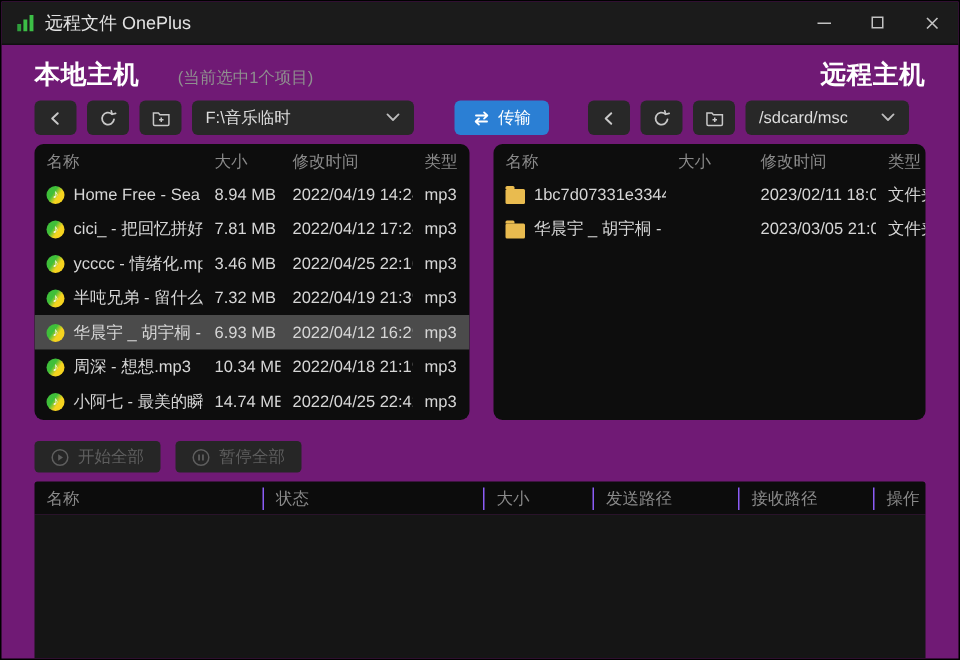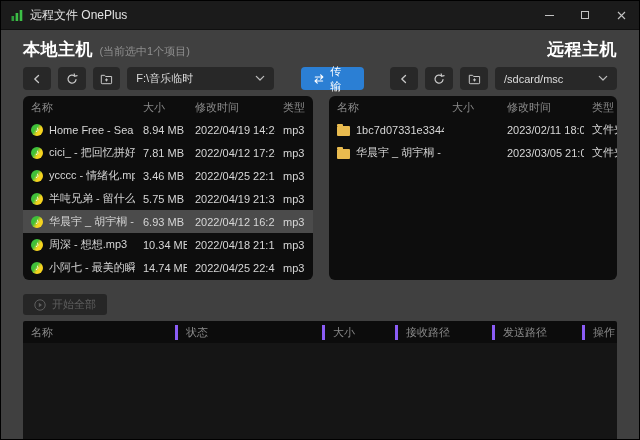--- a/index.html
+++ b/index.html
@@ -1,38 +1,38 @@
 <!DOCTYPE html>
 <html><head>
 <meta charset="utf-8">
 <style>
   html,body{margin:0;padding:0;background:#000;}
   .window{
-    position:relative;width:640px;height:440px;background:#404040;
+    position:relative;width:640px;height:440px;background:#701a75;
     font-family:"Liberation Sans","DejaVu Sans",sans-serif;overflow:hidden;
     box-sizing:border-box;border:1px solid #000;
   }
   
   .titlebar{height:28px;background:#1b1b1b;display:flex;align-items:center;padding-left:10px;border-bottom:1px solid #101010;}
   .titlebar .title{font-size:12px;color:#e2e2e2;margin-left:7px;}
   .win-controls{margin-left:auto;display:flex;height:28px;}
   .win-btn{width:36px;height:28px;display:flex;align-items:center;justify-content:center;cursor:default;}
   .min-glyph{width:9px;height:1px;background:#c2c2c2;}
   .max-glyph{width:8px;height:8px;border:1px solid #c2c2c2;box-sizing:border-box;}
   
   .section-row{display:flex;justify-content:space-between;align-items:baseline;margin:8px 22px 0;height:22px;}
   .host-title{font-size:17px;font-weight:bold;color:#ffffff;letter-spacing:.5px;}
-  .sel-note{font-size:11px;color:#8f8f8f;margin-left:2px;}
+  .sel-note{font-size:11px;color:#8f8f8f;margin-left:21px;}
   
   .toolbar-row{display:flex;margin:7px 22px 0;align-items:center;}
   .tool-btn{width:28px;height:23px;background:#282828;border-radius:4px;display:flex;align-items:center;justify-content:center;margin-right:7px;}
   .path-select{height:23px;background:#282828;border-radius:4px;display:flex;align-items:center;justify-content:space-between;padding:0 9px;box-sizing:border-box;}
   .path-select .pth{font-size:11px;color:#dddddd;white-space:nowrap;overflow:hidden;}
   .left-select{width:148px;}
-  .right-select{width:122px;}
+  .right-select{width:109px;}
   .transfer-btn{height:23px;margin-left:27px;background:#2b7fd4;border-radius:4px;color:#fff;font-size:11px;display:flex;align-items:center;gap:5px;padding:0 12px;}
   .right-tools{margin-left:26px;display:flex;align-items:center;}
   
   .panels{display:flex;justify-content:space-between;margin:6px 22px 0;}
   .panel{background:#0d0d0d;border-radius:6px;height:184px;overflow:hidden;}
   .panel.left{width:290px;}
   .panel.right{width:288px;}
   .fgrid-l{display:grid;grid-template-columns:112px 52px 88px 38px;}
   .fgrid-r{display:grid;grid-template-columns:115px 55px 85px 33px;}
   .fhead{height:22px;align-items:center;color:#8a8a8a;font-size:11px;}
@@ -46,21 +46,21 @@
     display:flex;align-items:center;justify-content:center;}
   .music-icon::after{content:"♪";font-size:8px;color:#fff;line-height:1;}
   .folder-icon{flex:0 0 auto;position:relative;width:13px;height:10px;background:#e9bb4f;border-radius:1px;margin-top:2px;}
   .folder-icon::before{content:"";position:absolute;top:-2px;left:0;width:6px;height:2px;background:#e9bb4f;border-radius:1px 1px 0 0;}
   
   .queue-controls{display:flex;gap:10px;margin:14px 22px 0;}
   .ctrl-btn{height:21px;background:#262626;border-radius:3px;color:#5e5e5e;font-size:11px;display:flex;align-items:center;gap:6px;padding:0 11px;}
   .queue-table{margin:6px 22px 0;}
   .qgrid{display:grid;grid-template-columns:152px 147px 73px 97px 90px 1fr;}
   .qhead{height:22px;background:#0c0c0c;align-items:center;color:#8a8a8a;font-size:11px;border-radius:2px 2px 0 0;}
-  .qhead .cell{padding-left:8px;border-left:3px solid #8b5cf6;white-space:nowrap;overflow:hidden;}
+  .qhead .cell{padding-left:8px;border-left:1px solid #8b5cf6;white-space:nowrap;overflow:hidden;}
   .qhead .cell:first-child{border-left:none;}
   .qbody{height:96px;background:#151515;}
   svg{display:block;}
 </style>
 </head>
 <body>
 
 <div class="window">
 
   <div class="titlebar">
@@ -189,21 +189,21 @@
           </div>
         <div class="cell">3.46 MB</div>
         <div class="cell">2022/04/25 22:16</div>
         <div class="cell">mp3</div>
       </div>
       <div class="fgrid-l frow">
         <div class="cell namecell">
             <span class="music-icon"></span>
             <span>半吨兄弟 - 留什么给...</span>
           </div>
-        <div class="cell">5.75 MB</div>
+        <div class="cell">7.32 MB</div>
         <div class="cell">2022/04/19 21:39</div>
         <div class="cell">mp3</div>
       </div>
       <div class="fgrid-l frow selected">
         <div class="cell namecell">
             <span class="music-icon"></span>
             <span>华晨宇 _ 胡宇桐 - 破...</span>
           </div>
         <div class="cell">6.93 MB</div>
         <div class="cell">2022/04/12 16:29</div>
@@ -259,27 +259,34 @@
   </div>
 
   <div class="queue-controls">
     <div class="ctrl-btn">
       <svg width="12" height="12" viewBox="0 0 12 12">
           <circle cx="6" cy="6" r="5.2" fill="none" stroke="#5e5e5e" stroke-width="1"></circle>
           <path d="M4.8,3.8 L8,6 L4.8,8.2 Z" fill="#5e5e5e"></path>
         </svg>
       <span>开始全部</span>
     </div>
+    <div class="ctrl-btn">
+      <svg width="12" height="12" viewBox="0 0 12 12">
+          <circle cx="6" cy="6" r="5.2" fill="none" stroke="#5e5e5e" stroke-width="1"></circle>
+          <path d="M4.7,4 v4 M7.3,4 v4" stroke="#5e5e5e" stroke-width="1.2"></path>
+        </svg>
+      <span>暂停全部</span>
+    </div>
   </div>
 
   <div class="queue-table">
     <div class="qgrid qhead">
       <div class="cell">名称</div>
       <div class="cell">状态</div>
       <div class="cell">大小</div>
+      <div class="cell">发送路径</div>
       <div class="cell">接收路径</div>
-      <div class="cell">发送路径</div>
       <div class="cell">操作</div>
     </div>
     <div class="qbody"></div>
   </div>
 
 </div>
 
 </body></html>

